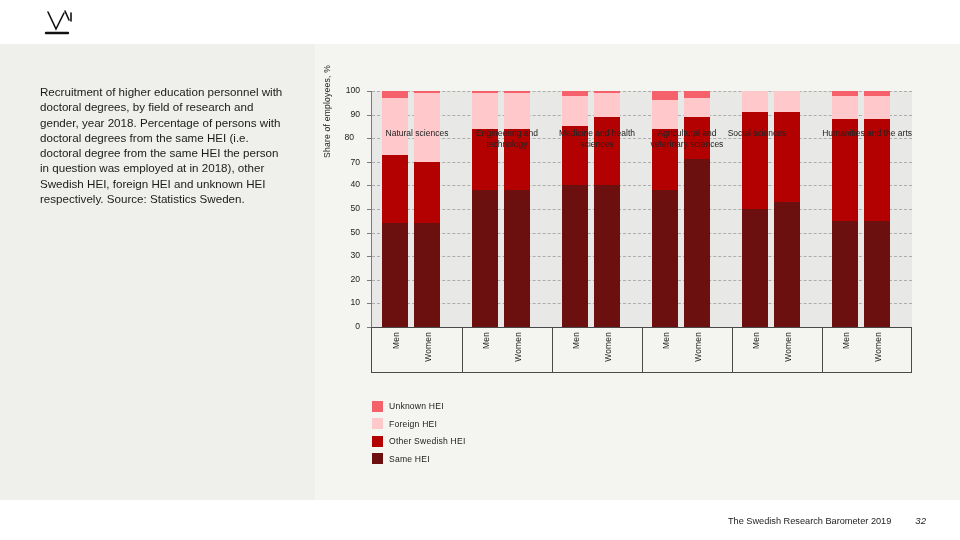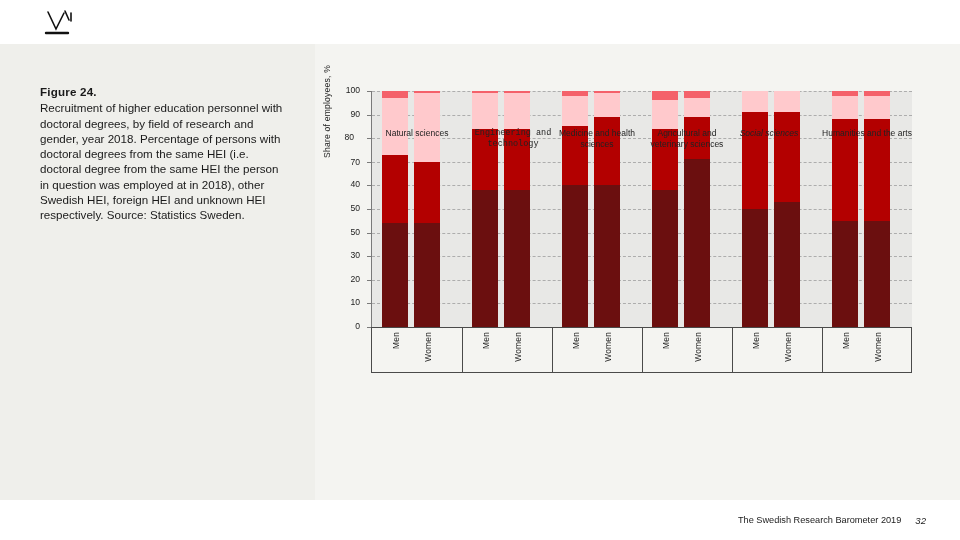--- a/index.html
+++ b/index.html
@@ -98,42 +98,41 @@
   .legend-swatch{width:11px;height:11px;margin-right:6px;flex:none;}
   .legend-text{font-size:8.6px;color:#222;letter-spacing:.2px;}
 
   
   .footer-logo{
     position:absolute;left:40px;top:511px;
     font-size:13.5px;font-weight:bold;color:#111;letter-spacing:-.2px;
   }
   .footer-right{
     position:absolute;right:34px;top:515px;
-    font-size:9.2px;color:#222;display:flex;align-items:flex-start;gap:14px;
+    font-size:9.2px;color:#222;display:flex;align-items:center;gap:24px;
   }
   .page-num{font-size:9.6px;color:#222;font-style:italic;}
 </style>
 </head>
 <body>
 
 <div class="slide">
 
   <div class="band-left"></div>
   <div class="band-right"></div>
   <div class="header-rule"></div>
 
   <svg class="logo-mark" viewBox="0 0 46 34">
     <path d="M10 6 L18 23 L26 7" fill="none" stroke="#111" stroke-width="1.6" stroke-linecap="round"></path>
     <path d="M27 5 L31 14" fill="none" stroke="#111" stroke-width="1.6" stroke-linecap="round"></path>
     <path d="M33 7 L33 15" fill="none" stroke="#111" stroke-width="1.6" stroke-linecap="round"></path>
     <path d="M8 27 L30 27" fill="none" stroke="#111" stroke-width="2.4" stroke-linecap="round"></path>
   </svg>
 
   <div class="caption">
-    <span class="caption-title">Figure 24.</span>
     <span class="caption-body">Recruitment of higher education personnel with doctoral degrees, by field of research and gender, year 2018. Percentage of persons with doctoral degrees from the same HEI (i.e. doctoral degree from the same HEI the person in question was employed at in 2018), other Swedish HEI, foreign HEI and unknown HEI respectively. Source: Statistics Sweden.</span>
   </div>
 
   <div class="chart-wrap">
     <div class="ylabel">Share of employees, %</div>
 
     <div class="plot" id="plot">
         <div class="gridline" style="top: 212.4px;"></div>
         <div class="gridline" style="top: 188.8px;"></div>
         <div class="gridline" style="top: 165.2px;"></div>
@@ -271,27 +270,45 @@
         <div class="catdiv" style="left: 270px;"></div>
         <div class="gender-label" style="left: 379px;">Men</div>
         <div class="gender-label" style="left: 411px;">Women</div>
         <div class="catdiv" style="left: 360px;"></div>
         <div class="gender-label" style="left: 469px;">Men</div>
         <div class="gender-label" style="left: 501px;">Women</div>
         <div class="catdiv" style="left: 450px;"></div>
       </div>
     <div id="catnames">
         <div class="cat-name" style="left: 48px; width: 90px;">Natural sciences</div>
-        <div class="cat-name" style="left: 144px; width: 90px; font-family: Liberation Mono, monospace;">Engineering and technology</div>
+        <div class="cat-name" style="left: 138px; width: 90px;">Engineering and technology</div>
         <div class="cat-name" style="left: 228px; width: 90px;">Medicine and health sciences</div>
         <div class="cat-name" style="left: 318px; width: 90px;">Agricultural and veterinary sciences</div>
-        <div class="cat-name" style="left: 400px; width: 90px; font-style: italic;">Social sciences</div>
-        <div class="cat-name" style="left: 498px; width: 90px;">Humanities and the arts</div>
-      </div>
-
+        <div class="cat-name" style="left: 388px; width: 90px;">Social sciences</div>
+        <div class="cat-name" style="left: 498px; width: 90px; text-align: right;">Humanities and the arts</div>
+      </div>
+
+    <div class="legend" id="legend">
+        <div class="legend-row">
+          <span class="legend-swatch" style="background: rgb(244, 97, 106);"></span>
+          <span class="legend-text">Unknown HEI</span>
+        </div>
+        <div class="legend-row">
+          <span class="legend-swatch" style="background: rgb(255, 201, 204);"></span>
+          <span class="legend-text">Foreign HEI</span>
+        </div>
+        <div class="legend-row">
+          <span class="legend-swatch" style="background: rgb(179, 0, 0);"></span>
+          <span class="legend-text">Other Swedish HEI</span>
+        </div>
+        <div class="legend-row">
+          <span class="legend-swatch" style="background: rgb(107, 15, 15);"></span>
+          <span class="legend-text">Same HEI</span>
+        </div>
+      </div>
   </div>
 
   <div class="footer-right">
     <span>The Swedish Research Barometer 2019</span>
     <span class="page-num">32</span>
   </div>
 
 </div>
 
 </body></html>

